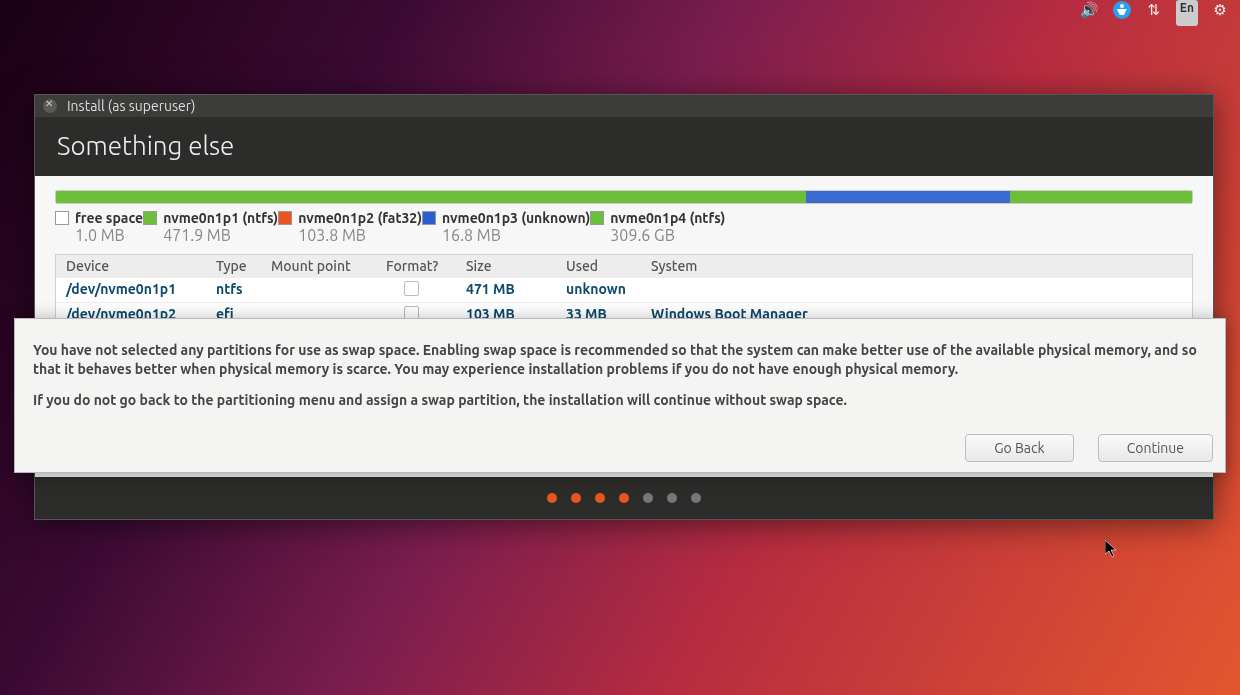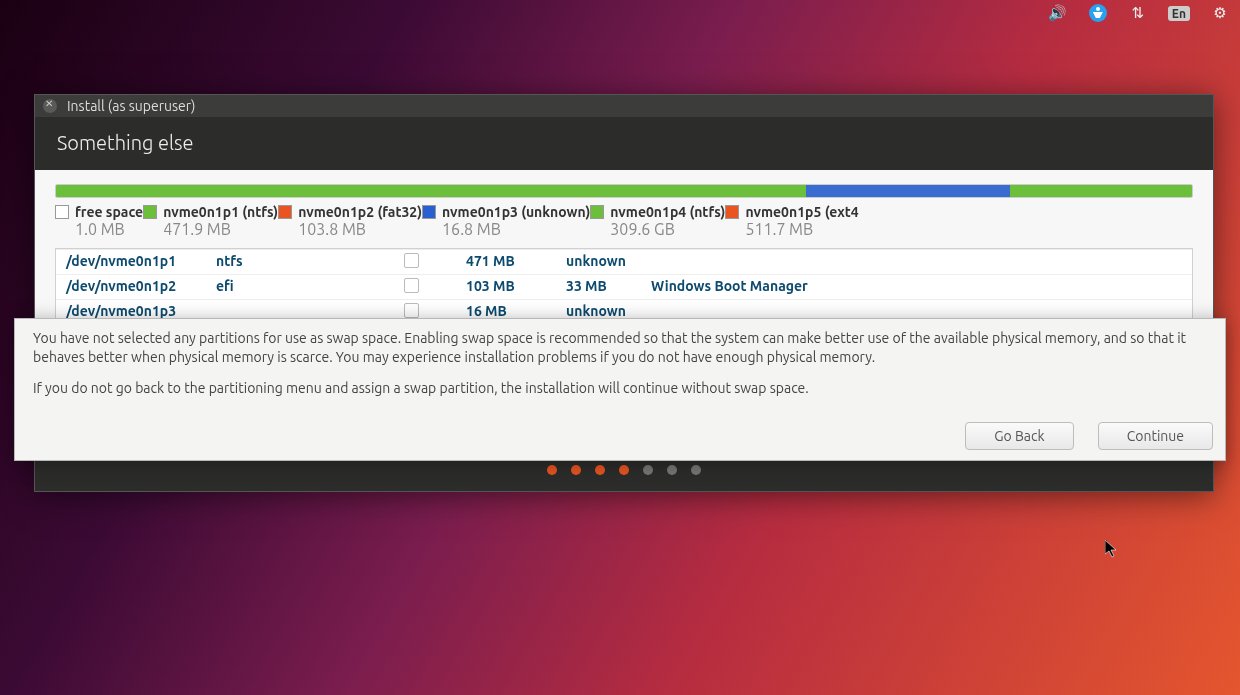--- a/index.html
+++ b/index.html
@@ -10,22 +10,21 @@
     font-family: Ubuntu, "Segoe UI", Arial, sans-serif;
     background: linear-gradient(120deg, #1a0012 0%, #3b0a34 25%, #7a1d4e 45%, #b62c40 65%, #e4562e 100%);
     overflow: hidden;
     position: relative;
     font-size: 14px;
   }
   .top-panel {
     position: absolute;
     top: 0; right: 0; height: 26px;
     display: flex;
-    align-items: center;
-    gap: 20px;
+    gap: 12px;
     padding: 0 10px;
     color: #eee;
   }
   .top-panel .indicator {
     display: inline-flex;
     align-items: center;
     justify-content: center;
     width: 20px; height: 20px;
     font-size: 15px;
   }
@@ -86,21 +85,21 @@
   }
   .win-titlebar .close-btn:before{
     content:"✕";
     position:absolute;left:2px;top:-1px;
     font-size:10px;color:#ccc;
   }
   .win-header {
     background: #2c2c2b;
     color: #eee;
     padding: 14px 22px 16px;
-    font-size: 20px;
+    font-size: 26px;
     font-weight: 300;
   }
   .win-body {
     background: #f7f7f7;
     padding: 14px 20px 16px;
   }
   .usage-bar {
     height: 12px;
     display: flex;
     border: 1px solid #ccc;
@@ -225,21 +224,21 @@
     position:relative;
   }
   .dialog-title .close-orb:before{
     content:"✕";position:absolute;left:2px;top:-1px;font-size:10px;color:#3c1200;
   }
   .dialog-body {
     padding: 10px 18px 12px;
     color:#444;
     line-height:1.35;
   }
-  .dialog-body p { margin:0 0 12px; }
+  .dialog-body p { margin:12px 0 12px;font-weight:bold; }
   .dialog-btns {
     display:flex;
     justify-content:flex-end;
     gap:24px;
     padding: 0 12px 10px;
   }
   .cursor {
     position:absolute;
     left:1105px;top:540px;
     width:14px;height:20px;
@@ -310,30 +309,32 @@
           </div>
           <div class="legend-sub">16.8 MB</div>
         </div>
         <div class="legend-item">
           <div class="legend-top">
             <span class="swatch" style="background: rgb(107, 191, 58);"></span>
             <span>nvme0n1p4 (ntfs)</span>
           </div>
           <div class="legend-sub">309.6 GB</div>
         </div>
-        <div class="legend-item">
-          <div class="legend-top">
-            <span class="swatch" style="background: rgb(233, 84, 32);"></span>
-            <span>nvme0n1p5 (ext4</span>
-          </div>
-          <div class="legend-sub">511.7 MB</div>
-        </div>
       </div>
 
     <div class="ptable">
+      <div class="hdr" id="pt-hdr">
+          <div>Device</div>
+          <div>Type</div>
+          <div>Mount point</div>
+          <div>Format?</div>
+          <div>Size</div>
+          <div>Used</div>
+          <div>System</div>
+        </div>
       <div id="pt-rows">
           <div class="row">
             <div>/dev/nvme0n1p1</div>
             <div>ntfs</div>
             <div></div>
             <div><span class="fmt-box"></span></div>
             <div>471 MB</div>
             <div>unknown</div>
             <div></div>
           </div>

